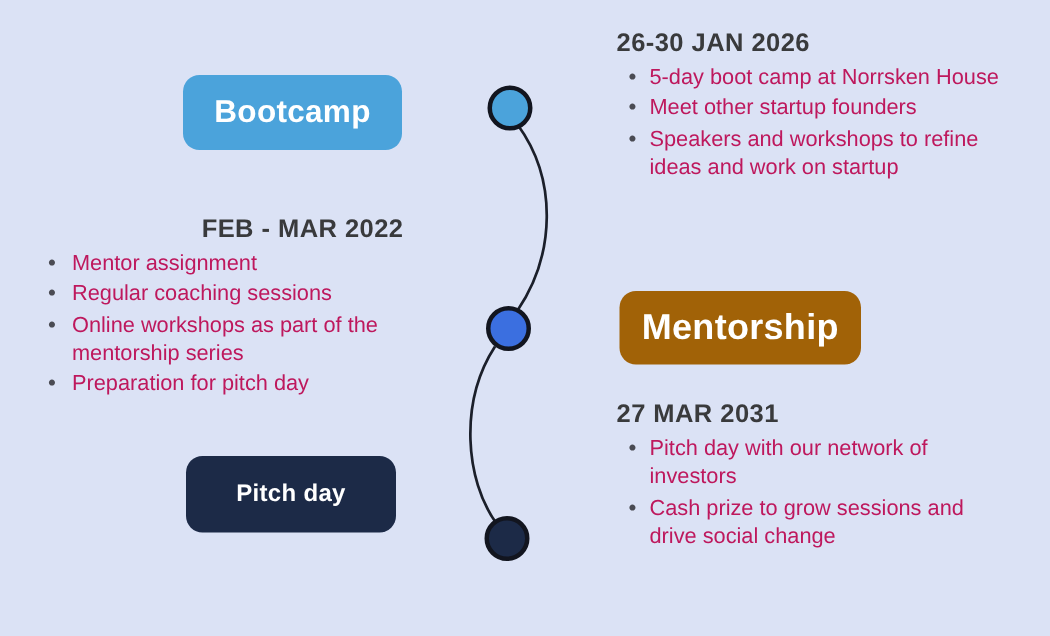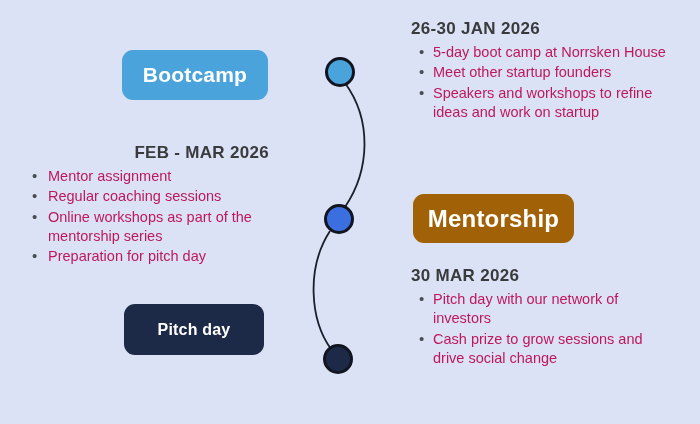--- a/index.html
+++ b/index.html
@@ -152,39 +152,39 @@
 
   <div class="badge badge-pitch">
     <span>Pitch day</span>
   </div>
 
   <div class="badge badge-mentorship">
     <span>Mentorship</span>
   </div>
 
   <div class="block block-left">
-    <div class="date-heading">FEB - MAR 2026</div>
+    <div class="date-heading">FEB - MAR 2022</div>
     <ul class="bullets">
       <li>Mentor assignment</li>
       <li>Regular coaching sessions</li>
       <li>Online workshops as part of the mentorship series</li>
       <li>Preparation for pitch day</li>
     </ul>
   </div>
 
   <div class="block block-right block-right-top">
     <div class="date-heading">26-30 JAN 2026</div>
     <ul class="bullets">
       <li>5-day boot camp at Norrsken House</li>
       <li>Meet other startup founders</li>
       <li>Speakers and workshops to refine ideas and work on startup</li>
     </ul>
   </div>
 
   <div class="block block-right block-right-bottom">
-    <div class="date-heading">30 MAR 2026</div>
+    <div class="date-heading">27 MAR 2031</div>
     <ul class="bullets">
       <li>Pitch day with our network of investors</li>
       <li>Cash prize to grow sessions and drive social change</li>
     </ul>
   </div>
 
 </div>
 
 </body></html>

